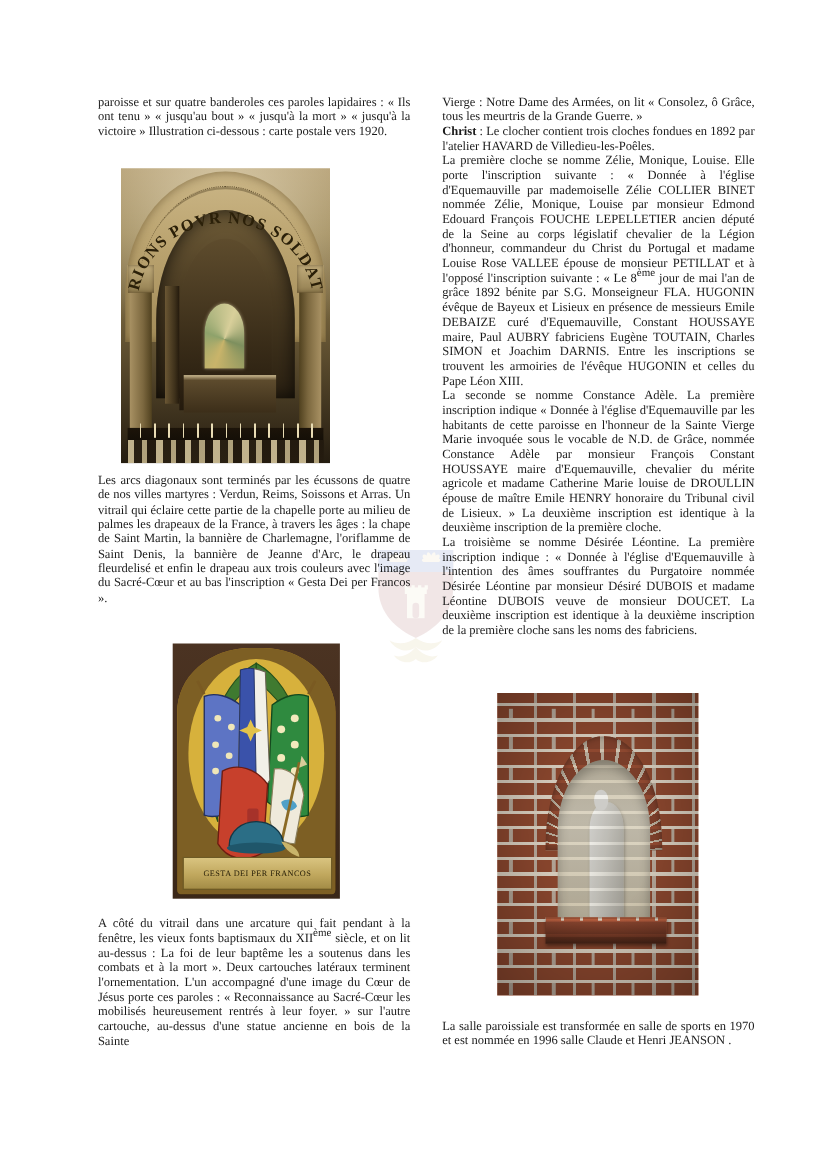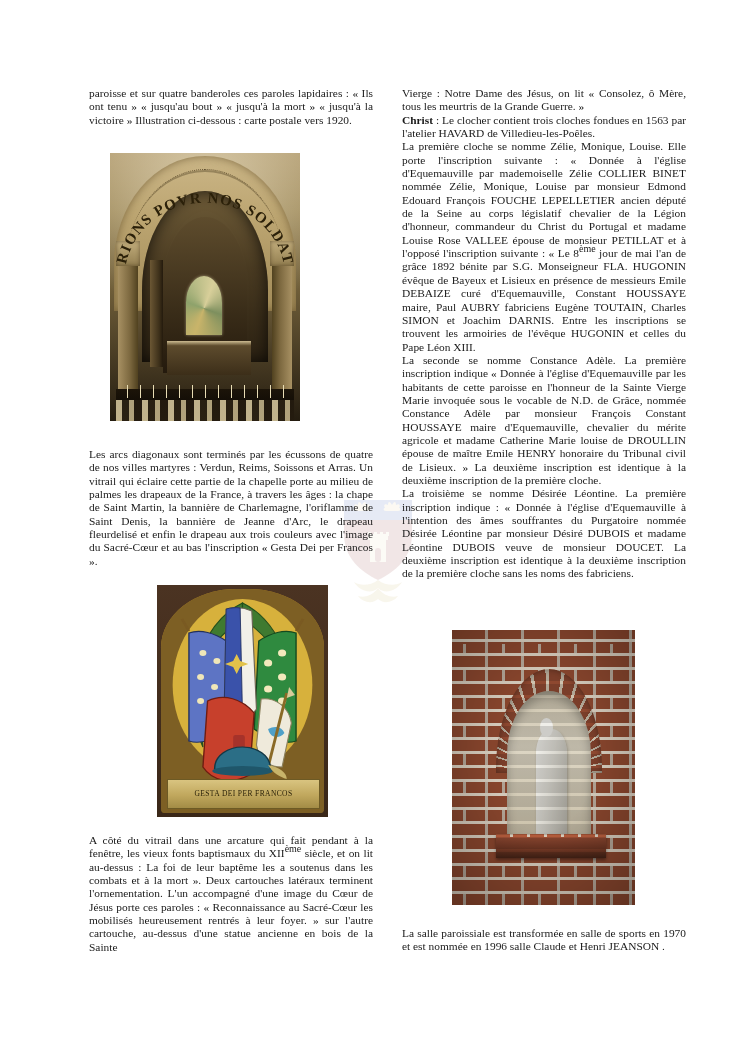--- a/index.html
+++ b/index.html
@@ -141,21 +141,21 @@
   }
   .chapel-medallion {
     position:absolute; width:13%; height:9%; top:33%;
     background: linear-gradient(180deg,#c2ad7c,#937f51);
     box-shadow: inset 0 0 4px rgba(60,45,20,.6);
     font-size:6px; color:#4a3a1c; text-align:center; line-height:1.9;
   }
 
   
   #fig-glass {
-    left: 157px; top: 585px; width: 171px; height: 232px;
+    left: 157px; top: 585px; width: 152px; height: 232px;
     background: linear-gradient(180deg,#4b3322 0%, #3a2718 100%);
   }
   .glass-frame {
     position:absolute; inset:4px;
     background:
       radial-gradient(ellipse 90% 60% at 50% 30%, #d9b13f 0%, #b88a26 45%, #6d4d14 100%);
     border-radius: 46% 46% 2% 2% / 26% 26% 2% 2%;
     overflow:hidden;
   }
   .glass-banner {
@@ -291,21 +291,21 @@
         <defs>
           <path id="archpath" d="M 16 112 A 80 74 0 0 1 174 112" fill="none"></path>
         </defs>
         <text font-family="Liberation Serif, serif" font-size="15" fill="#2b2009" letter-spacing="1.2" font-weight="bold">
           <textPath href="#archpath" startOffset="50%" text-anchor="middle" id="chapel-inscription-textpath">PRIONS POVR NOS SOLDATS</textPath>
         </text>
       </svg>
     </div>
   </div>
 
-  <div class="col col-left" style="top:439px">
+  <div class="col col-left" style="top:422px">
     <p class="body">Les arcs diagonaux sont terminés par les écussons de quatre de nos villes martyres : Verdun, Reims, Soissons et Arras. Un vitrail qui éclaire cette partie de la chapelle porte au milieu de palmes les drapeaux de la France, à travers les âges : la chape de Saint Martin, la bannière de Charlemagne, l'oriflamme de Saint Denis, la bannière de Jeanne d'Arc, le drapeau fleurdelisé et enfin le drapeau aux trois couleurs avec l'image du Sacré-Cœur et au bas l'inscription « Gesta Dei per Francos ».</p>
   </div>
 
   <div class="figure" id="fig-glass">
     <div class="glass-frame">
       <svg viewBox="0 0 140 224" preserveAspectRatio="none" xmlns="http://www.w3.org/2000/svg">
 
         <rect x="0" y="0" width="140" height="224" fill="#7d5f24"></rect>
         <ellipse cx="70" cy="96" rx="60" ry="86" fill="#d7b13c"></ellipse>
 
@@ -363,23 +363,23 @@
     </div>
     <div class="glass-banner">GESTA DEI PER FRANCOS</div>
   </div>
 
   <div class="col col-left" style="top:825px">
     <p class="body"><span>A côté du vitrail dans une arcature qui fait pendant à la fenêtre, les vieux fonts baptismaux du XII</span><sup>ème</sup><span> siècle, et on lit au-dessus : La foi de leur baptême les a soutenus dans les combats et à la mort ». Deux cartouches latéraux terminent l'ornementation. L'un accompagné d'une image du Cœur de Jésus porte ces paroles : « Reconnaissance au Sacré-Cœur les mobilisés heureusement rentrés à leur foyer. » sur l'autre cartouche, au-dessus d'une statue ancienne en bois de la Sainte</span></p>
   </div>
 
   <div class="col col-right">
 
-    <p class="body">Vierge : Notre Dame des Jésus, on lit « Consolez, ô Mère, tous les meurtris de la Grande Guerre. »</p>
-
-    <p class="body gap"><span class="b">Christ</span><span> : Le clocher contient trois cloches fondues en 1563 par l'atelier HAVARD de Villedieu-les-Poêles.</span></p>
+    <p class="body">Vierge : Notre Dame des Armées, on lit « Consolez, ô Grâce, tous les meurtris de la Grande Guerre. »</p>
+
+    <p class="body gap"><span class="b">Christ</span><span> : Le clocher contient trois cloches fondues en 1892 par l'atelier HAVARD de Villedieu-les-Poêles.</span></p>
 
     <p class="body"><span>La première cloche se nomme Zélie, Monique, Louise. Elle porte l'inscription suivante : « Donnée à l'église d'Equemauville par mademoiselle Zélie COLLIER BINET nommée Zélie, Monique, Louise par monsieur Edmond Edouard François FOUCHE LEPELLETIER ancien député de la Seine au corps législatif chevalier de la Légion d'honneur, commandeur du Christ du Portugal et madame Louise Rose VALLEE épouse de monsieur PETILLAT et à l'opposé l'inscription suivante : « Le 8</span><sup>ème</sup><span> jour de mai l'an de grâce 1892 bénite par S.G. Monseigneur FLA. HUGONIN évêque de Bayeux et Lisieux en présence de messieurs Emile DEBAIZE curé d'Equemauville, Constant HOUSSAYE maire, Paul AUBRY fabriciens Eugène TOUTAIN, Charles SIMON et Joachim DARNIS. Entre les inscriptions se trouvent les armoiries de l'évêque HUGONIN et celles du Pape Léon XIII.</span></p>
 
     <p class="body">La seconde se nomme Constance Adèle. La première inscription indique « Donnée à l'église d'Equemauville par les habitants de cette paroisse en l'honneur de la Sainte Vierge Marie invoquée sous le vocable de N.D. de Grâce, nommée Constance Adèle par monsieur François Constant HOUSSAYE maire d'Equemauville, chevalier du mérite agricole et madame Catherine Marie louise de DROULLIN épouse de maître Emile HENRY honoraire du Tribunal civil de Lisieux. » La deuxième inscription est identique à la deuxième inscription de la première cloche.</p>
 
     <p class="body">La troisième se nomme Désirée Léontine. La première inscription indique : « Donnée à l'église d'Equemauville à l'intention des âmes souffrantes du Purgatoire nommée Désirée Léontine par monsieur Désiré DUBOIS et madame Léontine DUBOIS veuve de monsieur DOUCET. La deuxième inscription est identique à la deuxième inscription de la première cloche sans les noms des fabriciens.</p>
   </div>
 
   <div class="figure" id="fig-niche">
     <div class="brick-tex"></div>

